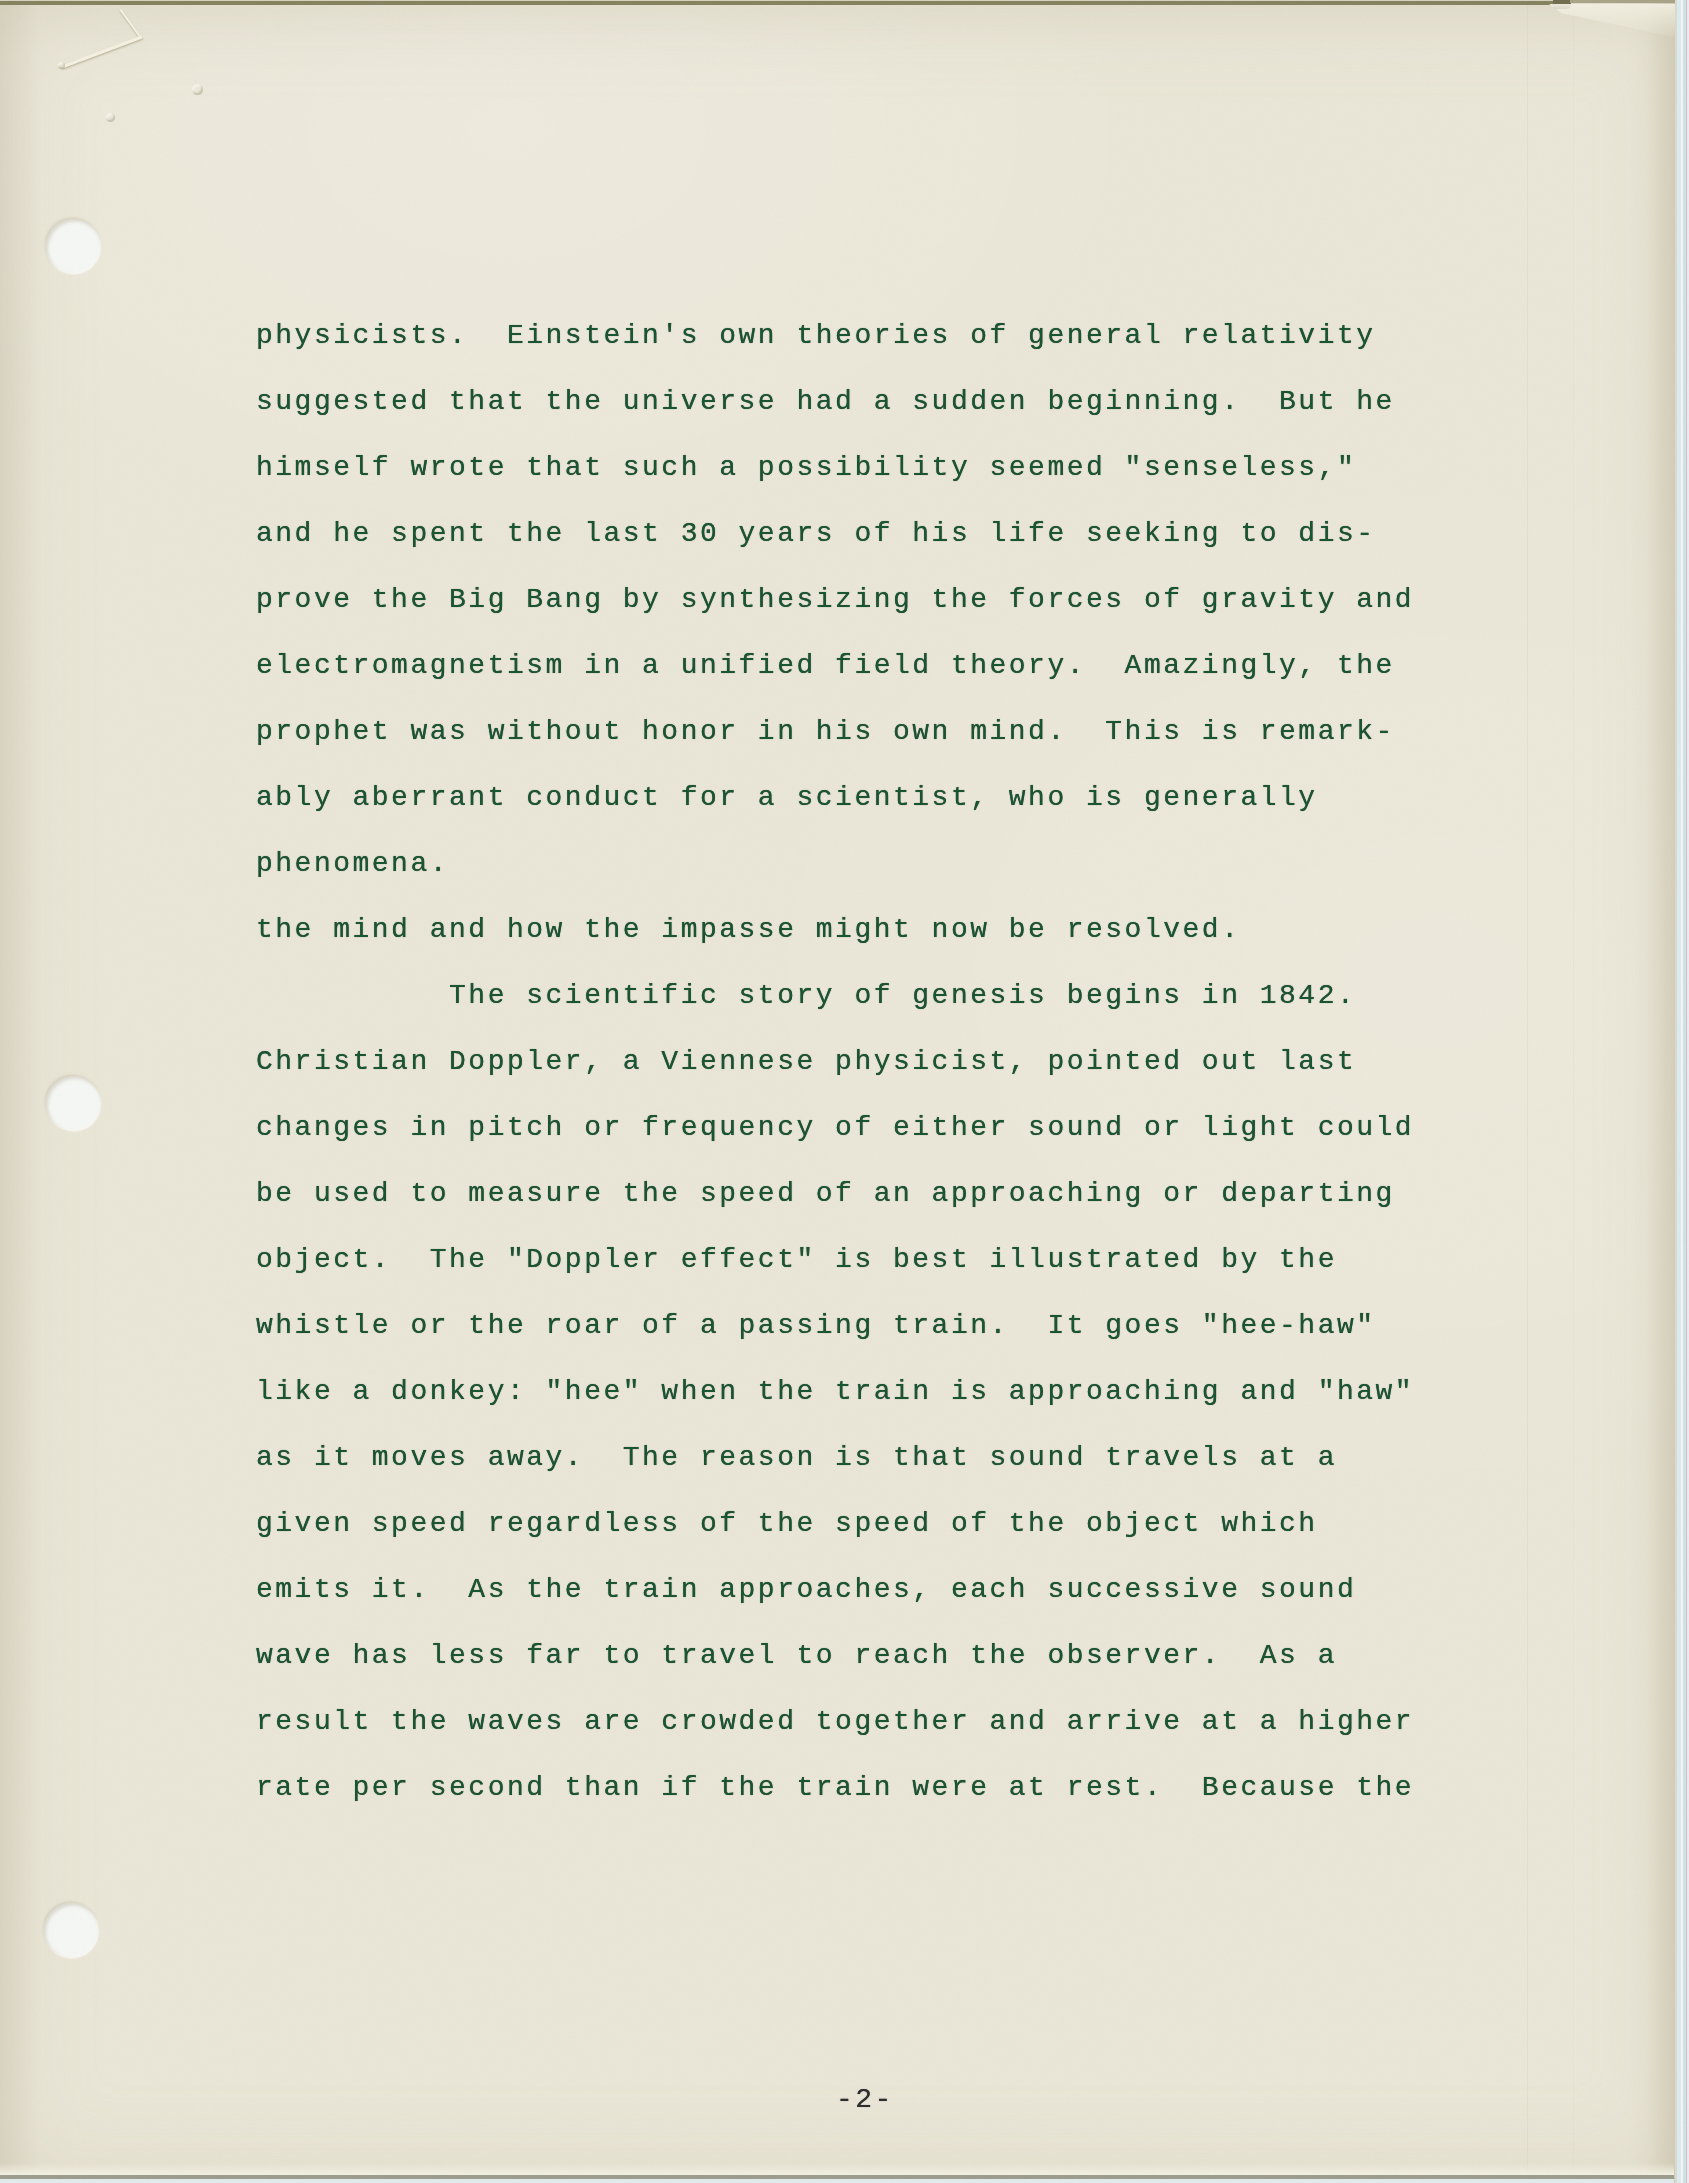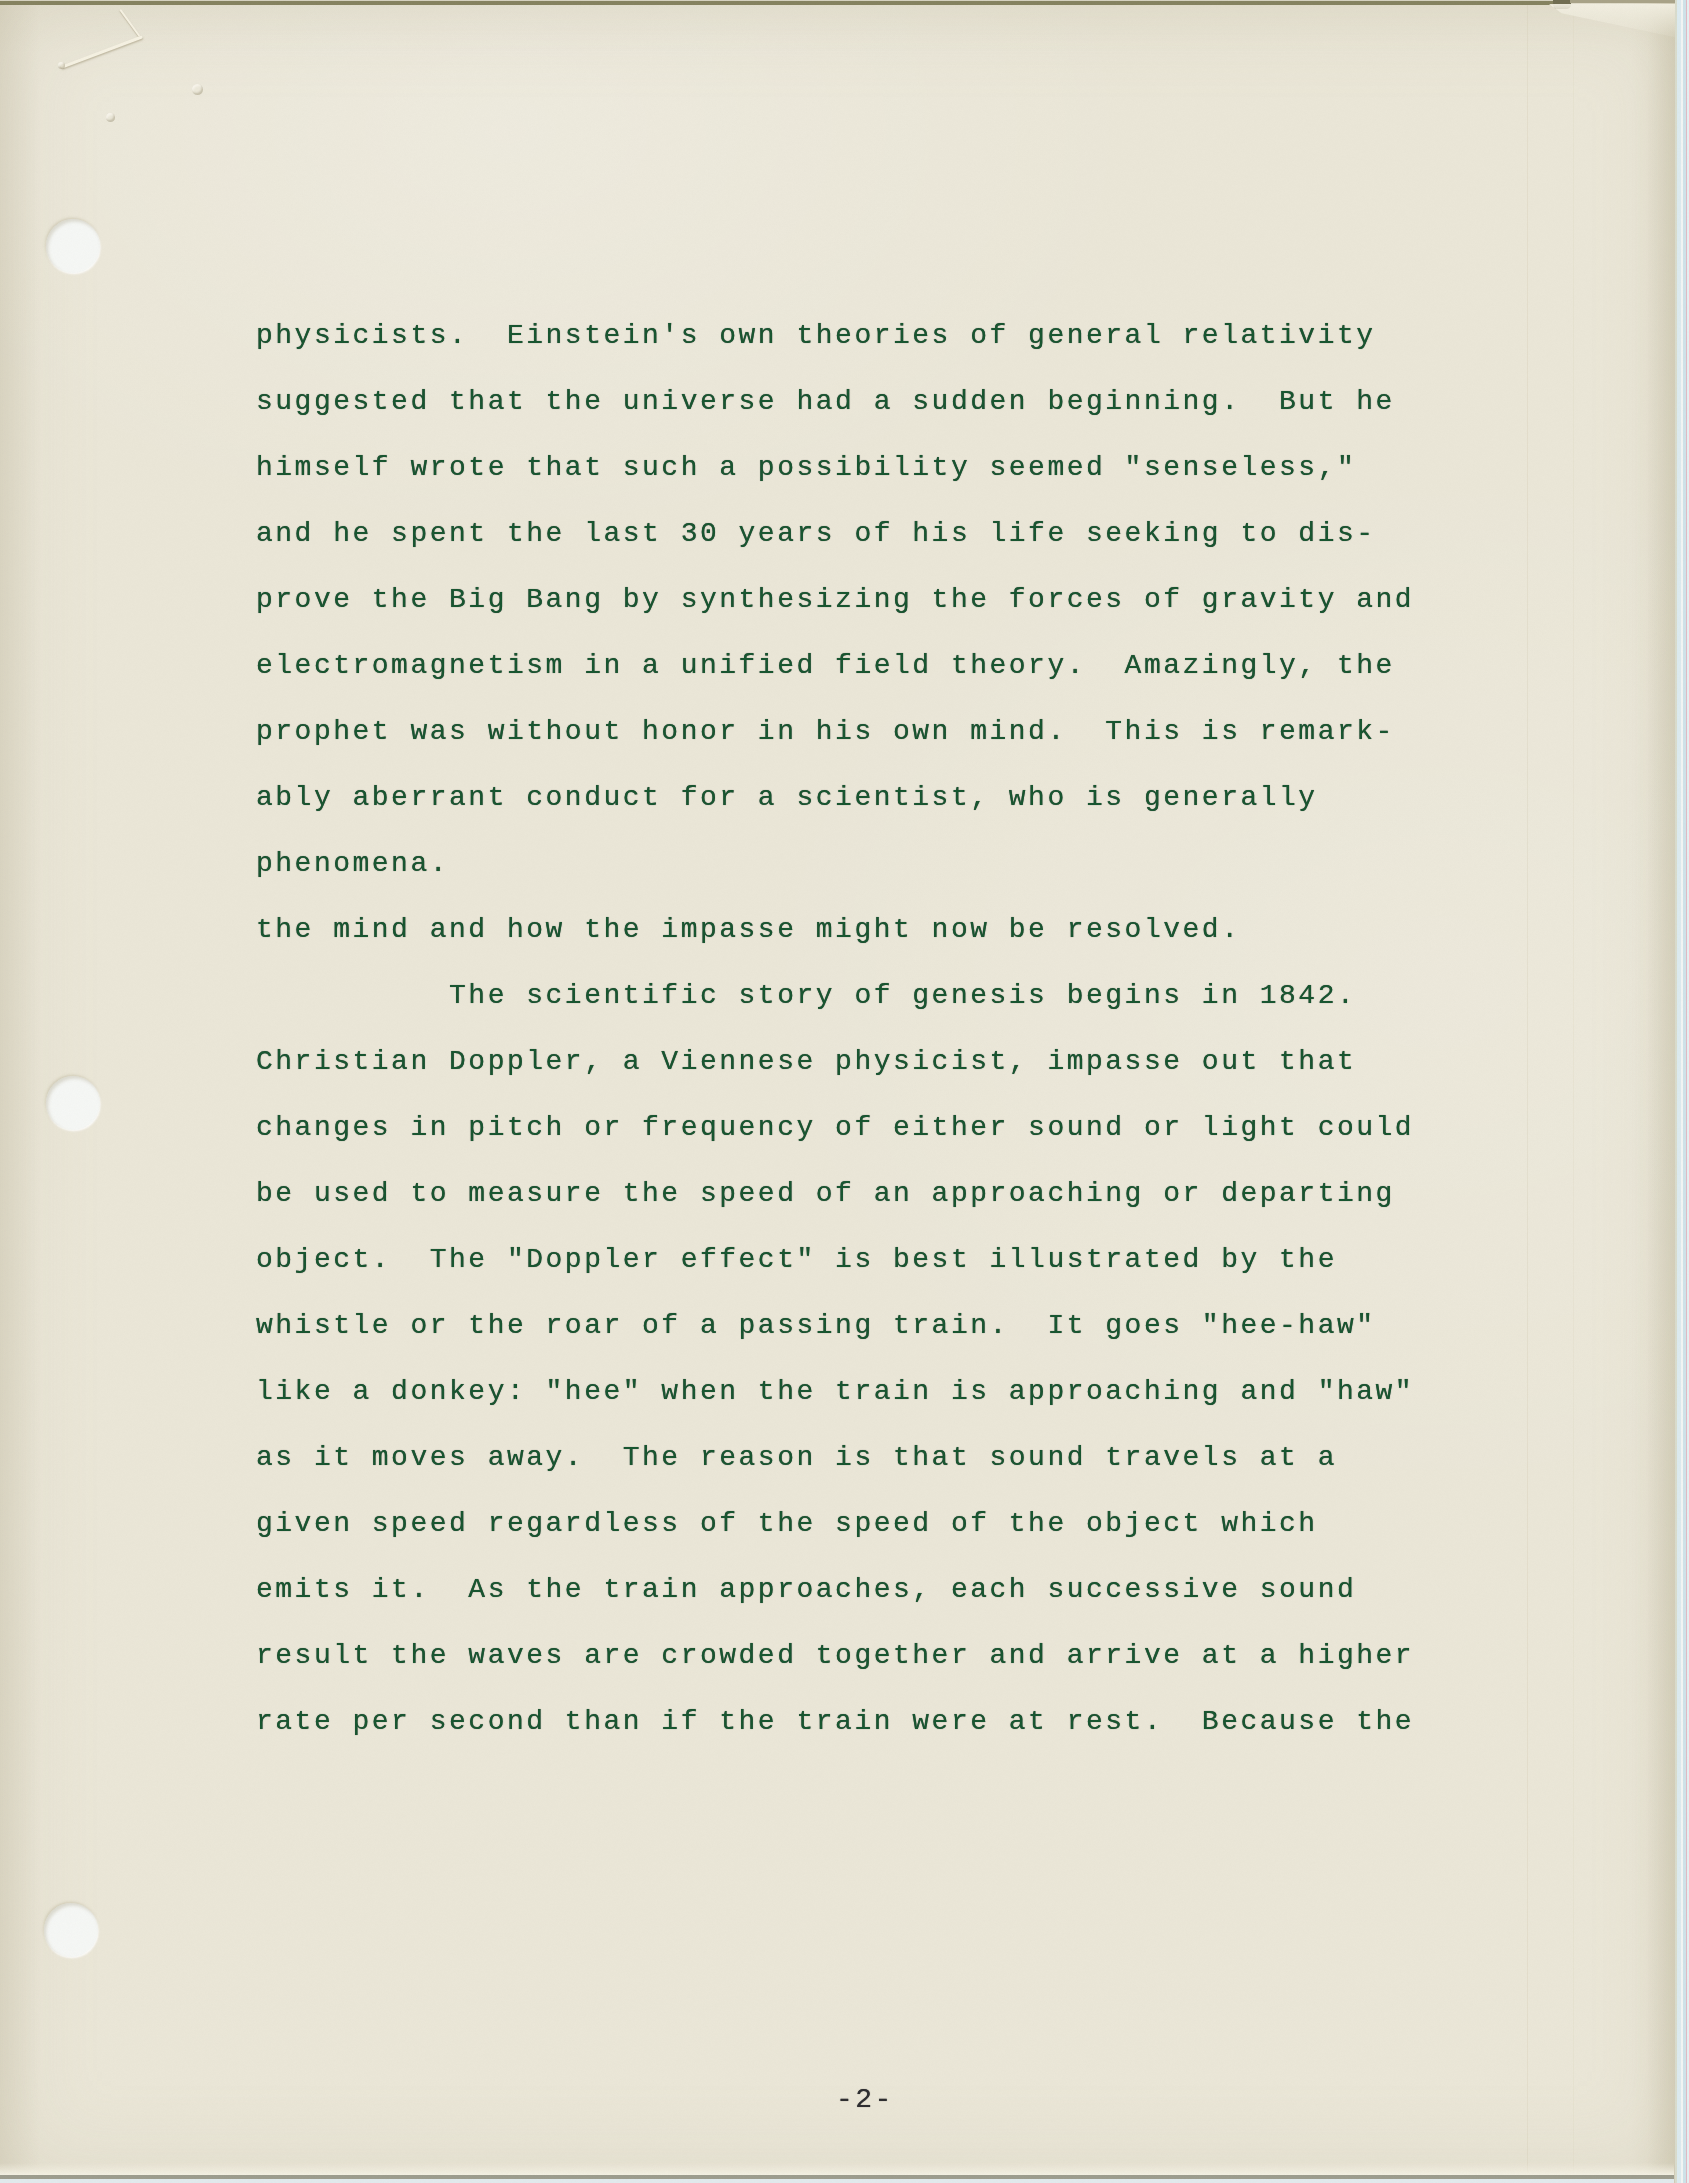--- a/index.html
+++ b/index.html
@@ -177,29 +177,30 @@
     <div class="line">suggested that the universe had a sudden beginning.  But he</div>
     <div class="line">himself wrote that such a possibility seemed "senseless,"</div>
     <div class="line">and he spent the last 30 years of his life seeking to dis-</div>
     <div class="line">prove the Big Bang by synthesizing the forces of gravity and</div>
     <div class="line">electromagnetism in a unified field theory.  Amazingly, the</div>
     <div class="line">prophet was without honor in his own mind.  This is remark-</div>
     <div class="line">ably aberrant conduct for a scientist, who is generally</div>
     <div class="line">phenomena.</div>
     <div class="line">the mind and how the impasse might now be resolved.</div>
     <div class="line">          The scientific story of genesis begins in 1842.</div>
-    <div class="line">Christian Doppler, a Viennese physicist, impasse out that</div>
+    <div class="line">Christian Doppler, a Viennese physicist, pointed out last</div>
     <div class="line">changes in pitch or frequency of either sound or light could</div>
     <div class="line">be used to measure the speed of an approaching or departing</div>
     <div class="line">object.  The "Doppler effect" is best illustrated by the</div>
     <div class="line">whistle or the roar of a passing train.  It goes "hee-haw"</div>
     <div class="line">like a donkey: "hee" when the train is approaching and "haw"</div>
     <div class="line">as it moves away.  The reason is that sound travels at a</div>
     <div class="line">given speed regardless of the speed of the object which</div>
     <div class="line">emits it.  As the train approaches, each successive sound</div>
+    <div class="line">wave has less far to travel to reach the observer.  As a</div>
     <div class="line">result the waves are crowded together and arrive at a higher</div>
     <div class="line">rate per second than if the train were at rest.  Because the</div>
   </div>
 
   <div class="page-number">-2-</div>
 
   <div class="paper-right-shadow"></div>
   <div class="edge-top-light"></div>
   <div class="edge-top"></div>
   <div class="edge-notch"></div>

